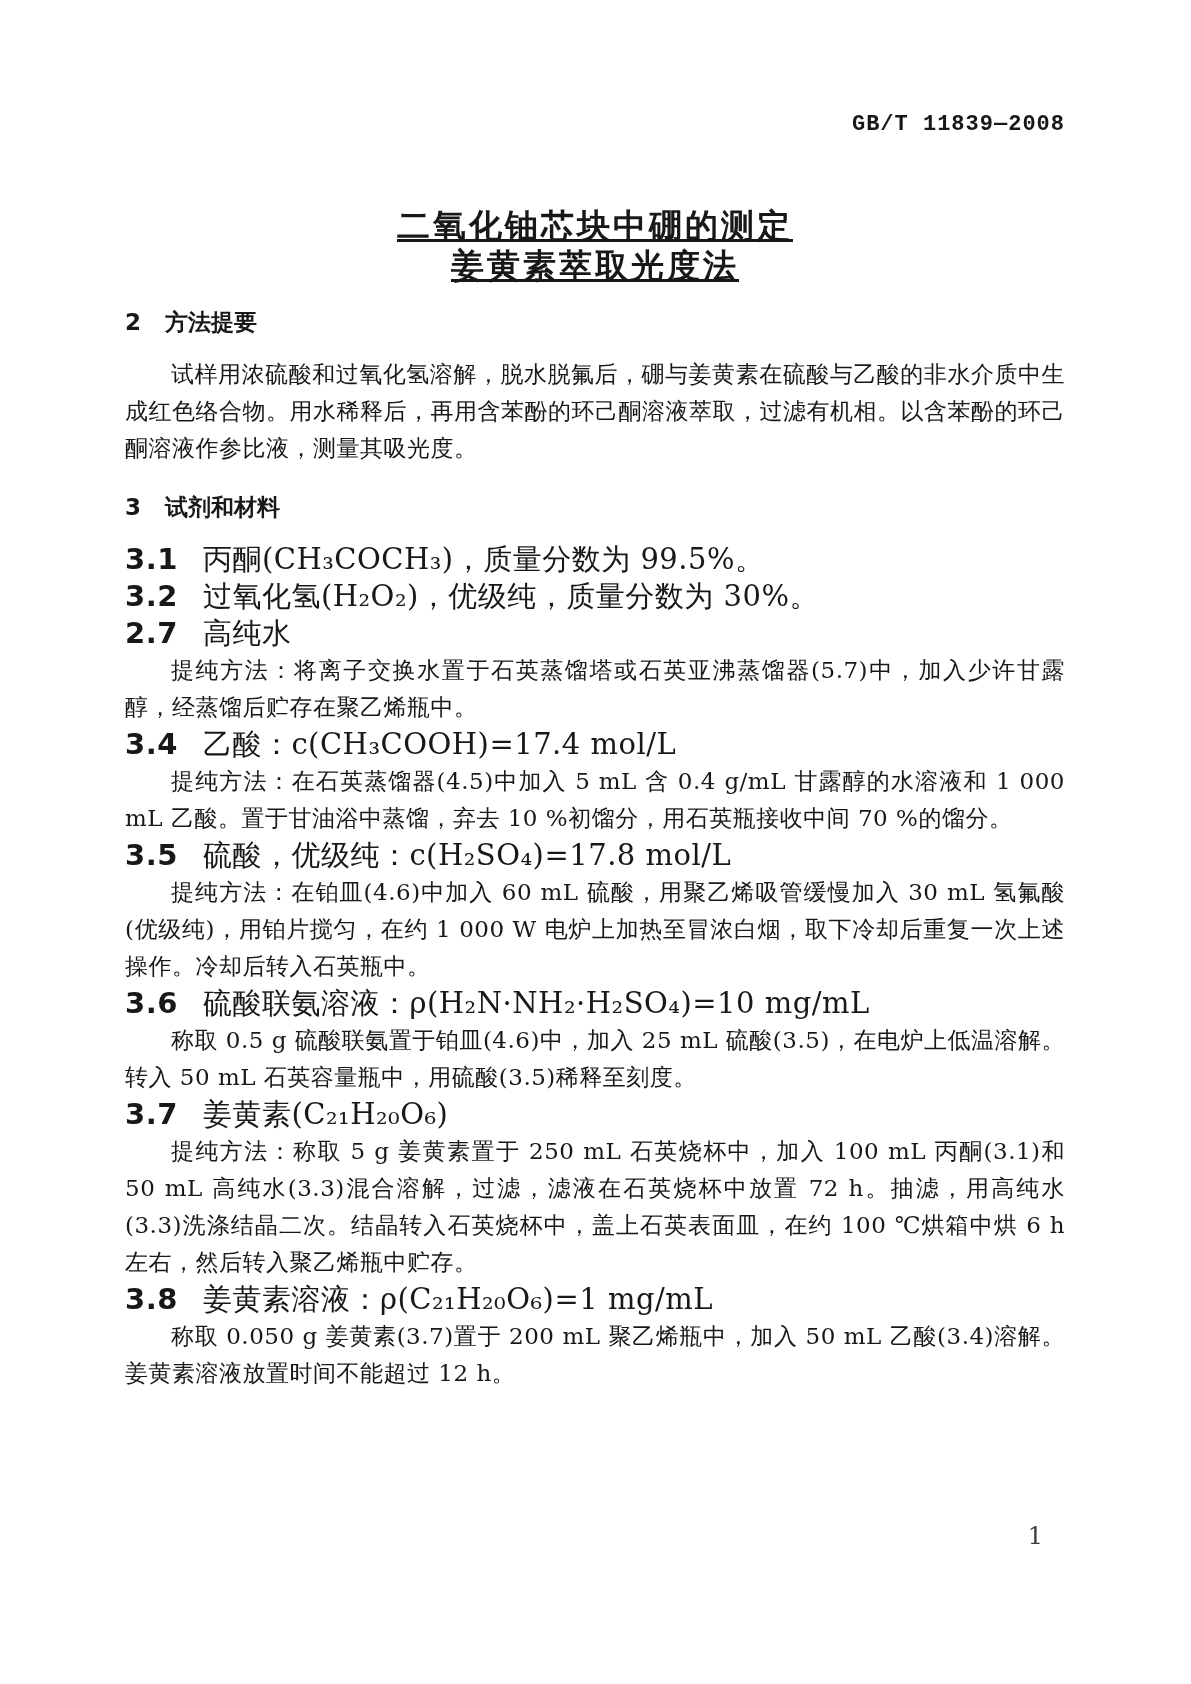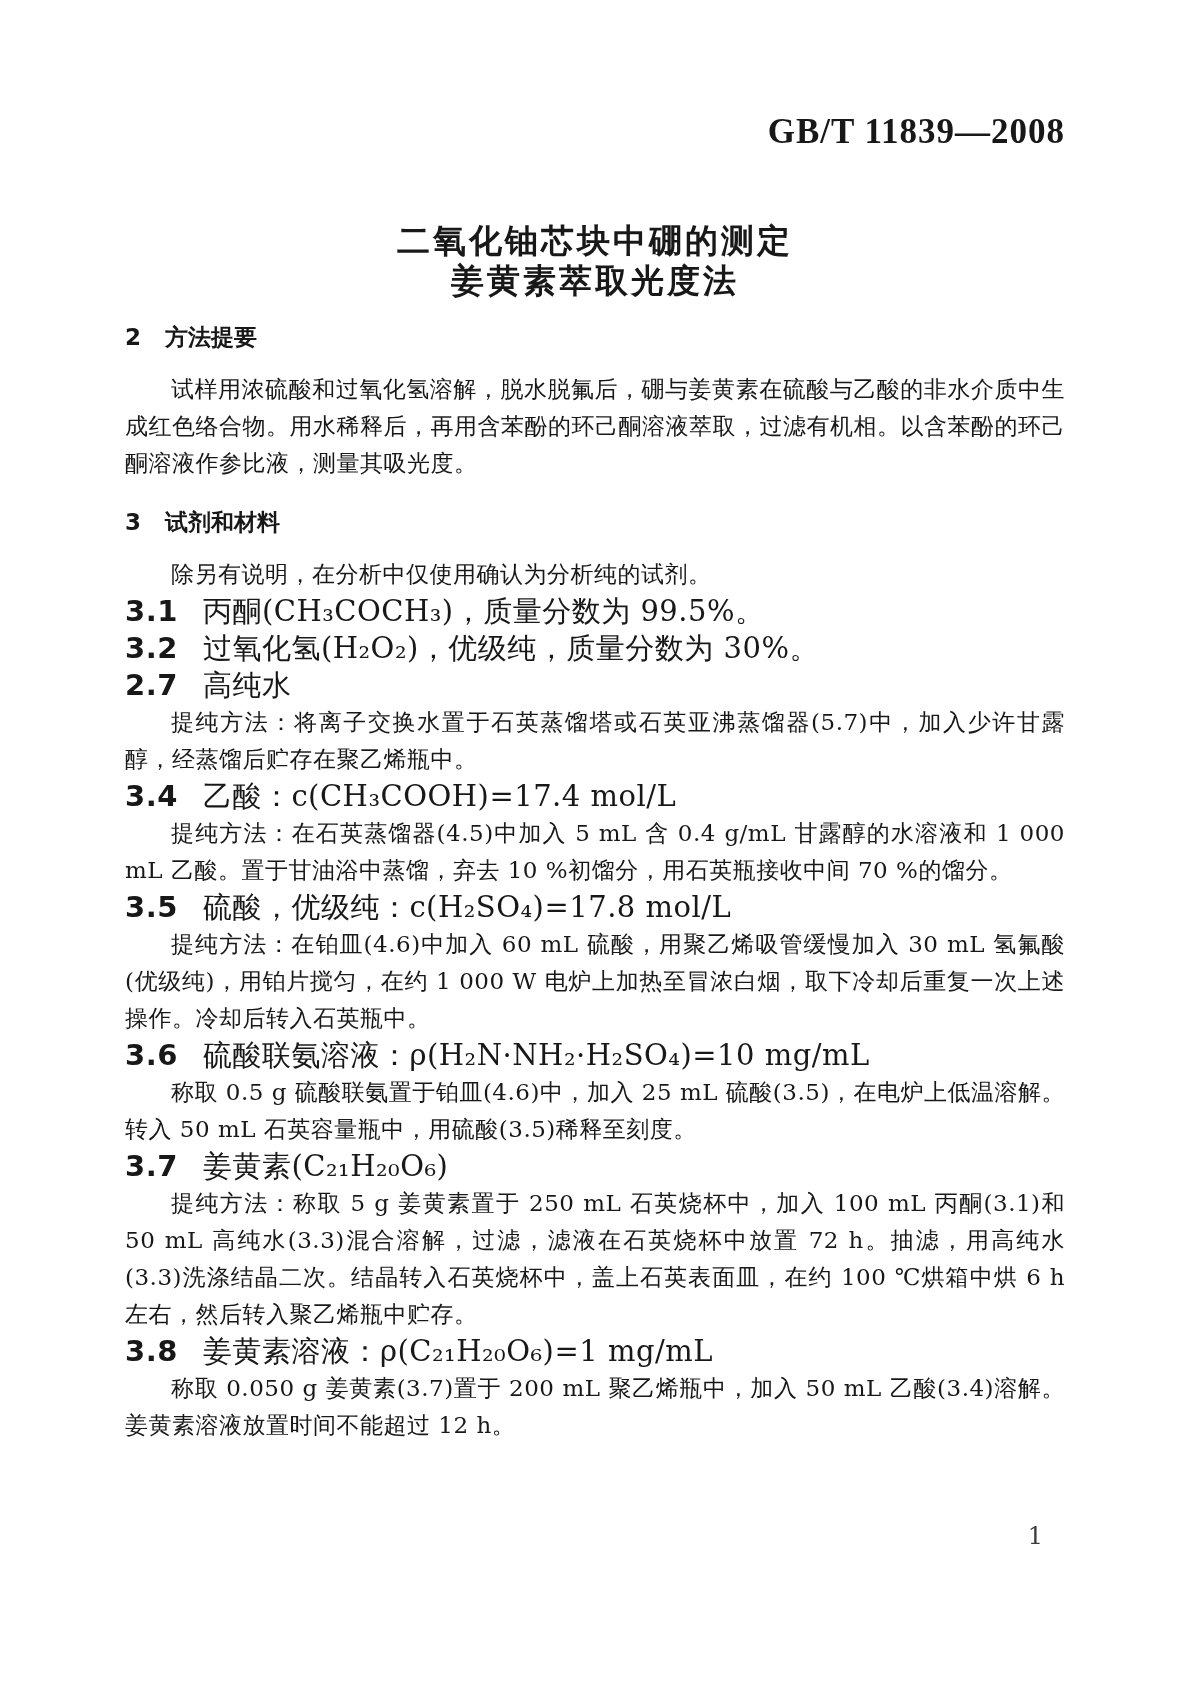--- a/index.html
+++ b/index.html
@@ -11,34 +11,34 @@
     color: #181818;
     -webkit-font-smoothing: antialiased;
   }
   .page {
     position: absolute; inset: 0;
     padding: 112px 126px 0 125px;
     box-sizing: border-box;
   }
   .doc-code {
     text-align: right;
-    font-family: Liberation Serif, serif;
+    font-family: Liberation Mono, monospace;
     font-weight: bold;
-    font-size: 35px;
+    font-size: 22px;
     letter-spacing: 1px;
   }
   .title-block {
     margin-top: 72px;
     text-align: center;
     font-family: "DejaVu Sans", "Liberation Sans", sans-serif;
     font-weight: bold;
     font-size: 33px;
     line-height: 1.0;
   }
-  .title-line { display: block; letter-spacing: 3px; }
+  .title-line { display: block; letter-spacing: 3px; text-decoration: underline; }
   .title-line + .title-line { margin-top: 7px; }
 
   .sec-heading {
     font-family: "DejaVu Sans", "Liberation Sans", sans-serif;
     font-weight: bold;
     font-size: 23px;
     line-height: 30px;
     margin: 25px 0 19px 0;
   }
   .sec-heading.first { margin-top: 51px; }
@@ -91,21 +91,20 @@
     <div class="sec-heading">
       <span class="sec-num">2</span><span>方法提要</span>
     </div>
     <p class="body-p indent">试样用浓硫酸和过氧化氢溶解，脱水脱氟后，硼与姜黄素在硫酸与乙酸的非水介质中生成红色络合物。用水稀释后，再用含苯酚的环己酮溶液萃取，过滤有机相。以含苯酚的环己酮溶液作参比液，测量其吸光度。</p>
   </div>
 
   <div>
     <div class="sec-heading">
       <span class="sec-num">3</span><span>试剂和材料</span>
     </div>
-    <p class="body-p indent">除另有说明，在分析中仅使用确认为分析纯的试剂。</p>
 
     <p class="clause">
       <span class="clause-num">3.1</span><span>丙酮(CH₃COCH₃)，质量分数为 99.5%。</span>
     </p>
 
     <p class="clause">
       <span class="clause-num">3.2</span><span>过氧化氢(H₂O₂)，优级纯，质量分数为 30%。</span>
     </p>
 
     <p class="clause">

